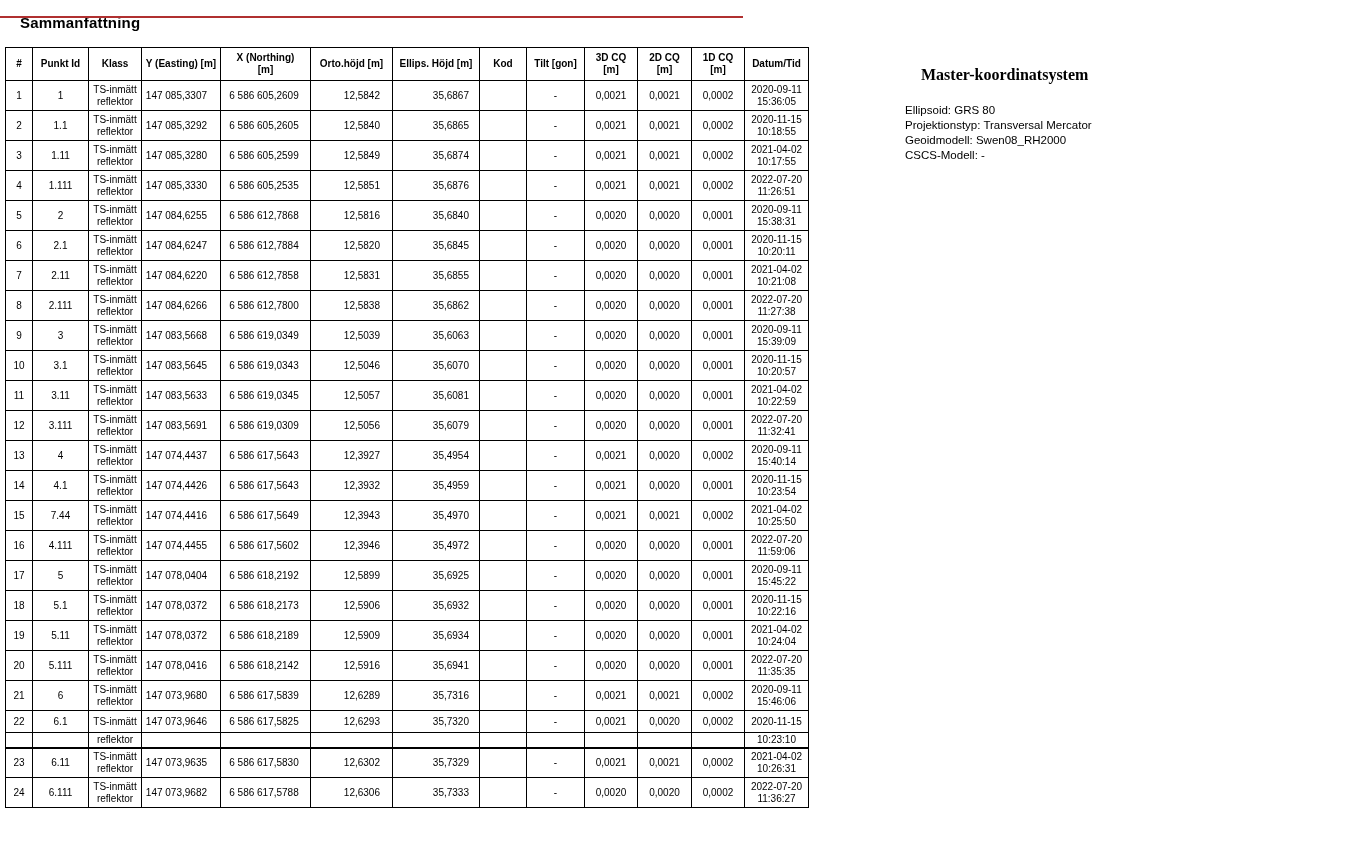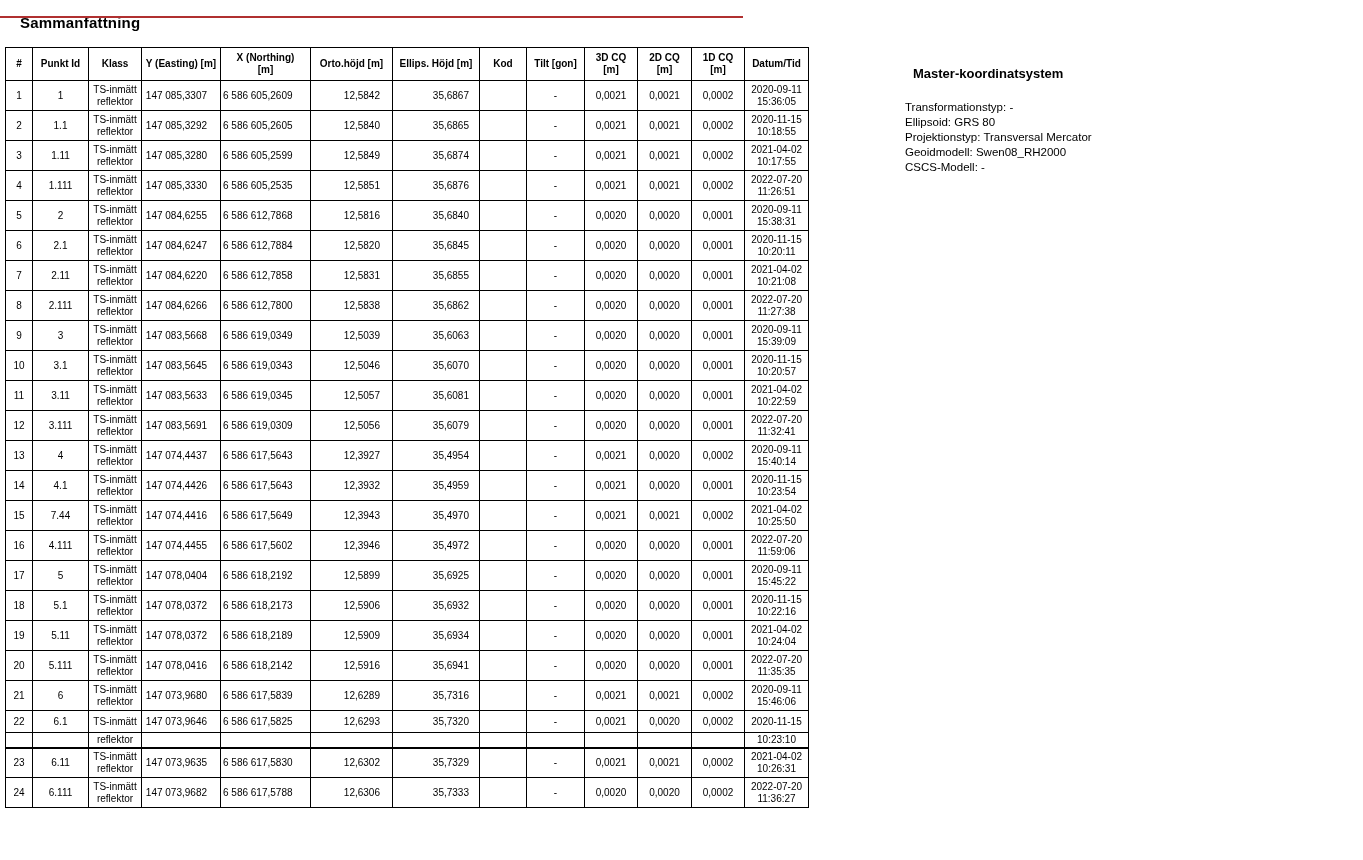--- a/index.html
+++ b/index.html
@@ -14,26 +14,26 @@
   .summary th, .summary td { border:1px solid #000; overflow:hidden; vertical-align:middle; }
   .summary th { font-weight:bold; text-align:center; white-space:pre; padding:0 1px; line-height:12px; }
   .summary thead tr { height:33px; }
   .summary tbody tr { height:30px; }
   .summary tbody tr.split-a { height:22px; }
   .summary tbody tr.split-b { height:15px; }
   .summary tbody tr.thick-top td { border-top-width:2px; }
   .summary td { text-align:center; padding:0 2px; line-height:11.5px; }
   .summary td div { line-height:11.5px; }
   .summary td.c3 { text-align:right; padding-right:13px; }
-  .summary td.c4 { text-align:left; padding-right:5px; }
+  .summary td.c4 { text-align:center; padding-right:5px; }
   .summary td.c5 { text-align:right; padding-right:12px;margin-left:48px; }
   .summary td.c6 { text-align:right; padding-right:10px; }
 
   .coord-panel { position:absolute; left:905px; top:66px; width:340px; }
-  .coord-panel h2 { margin:0 0 19px 8px; font-size:13px; font-weight:bold; }
+  .coord-panel h2 { margin:0 0 19px 16px; font-size:16px; font-weight:bold;font-family:Liberation Serif, serif; }
   .coord-panel .lines div { font-size:11.5px; line-height:15px; }
 </style>
 </head>
 <body>
 
 <div class="page">
   <h1 class="title">Sammanfattning</h1>
   <div class="title-rule" style="background: rgb(176, 48, 48);"></div>
 
   <table class="summary">
@@ -586,20 +586,19 @@
             <div>2022-07-20</div>
             <div>11:36:27</div>
           </td>
         </tr>
       </tbody>
   </table>
 
   <aside class="coord-panel">
     <h2>Master-koordinatsystem</h2>
     <div class="lines" id="panel-lines">
-        <div>Transformationstyp: -</div>
         <div>Ellipsoid: GRS 80</div>
         <div>Projektionstyp: Transversal Mercator</div>
         <div>Geoidmodell: Swen08_RH2000</div>
         <div>CSCS-Modell: -</div>
       </div>
   </aside>
 </div>
 
 </body></html>

